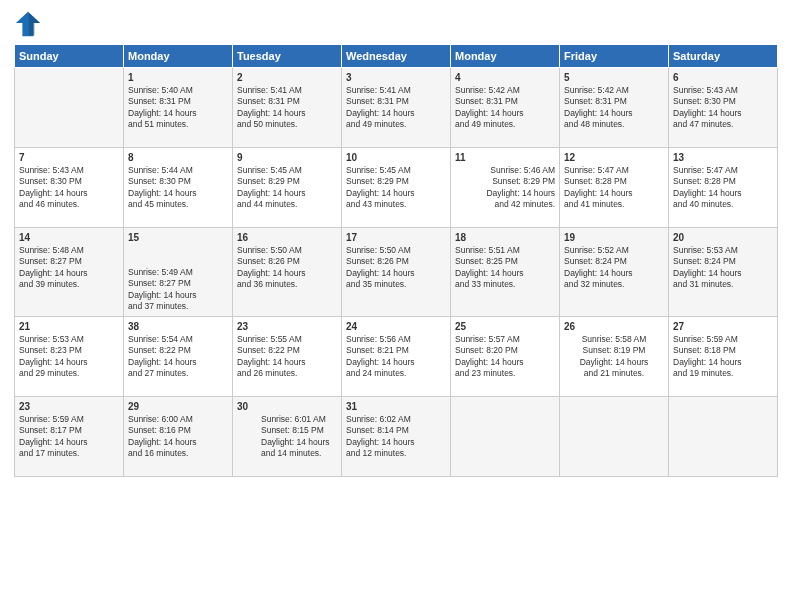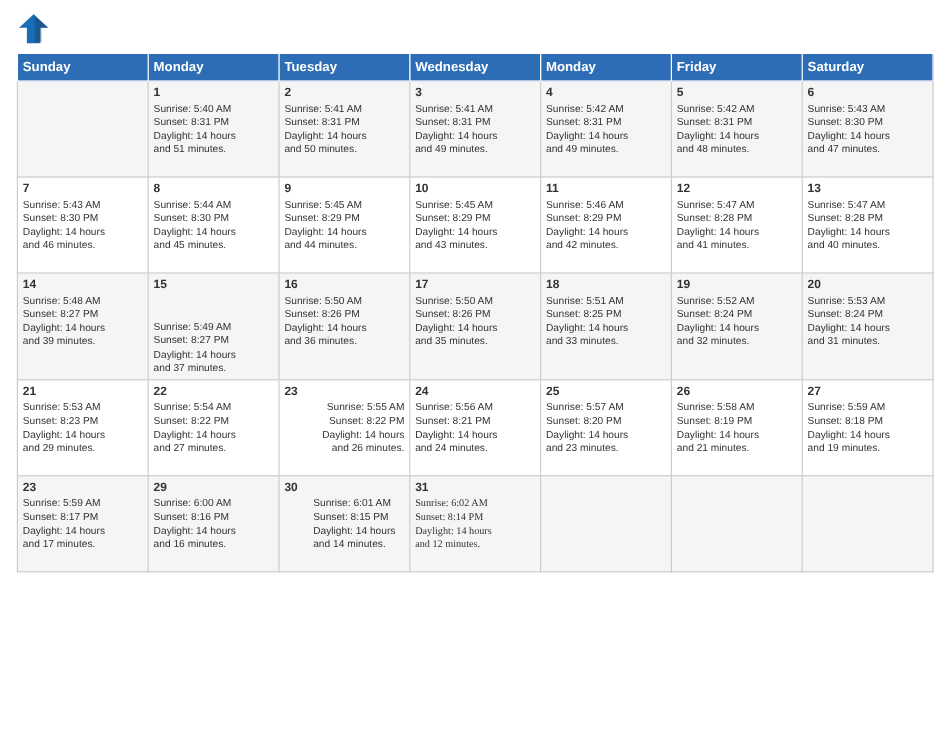--- a/index.html
+++ b/index.html
@@ -194,21 +194,21 @@
           </td>
           <td>
             <span class="day-num">10</span>
             <div class="cell-text" style="white-space: pre-line;">Sunrise: 5:45 AM
 Sunset: 8:29 PM
 Daylight: 14 hours
 and 43 minutes.</div>
           </td>
           <td>
             <span class="day-num">11</span>
-            <div class="cell-text" style="white-space: pre-line;">Sunrise: 5:46 AM
+            <div class="cell-text" style="white-space: pre-line; text-align: right;">Sunrise: 5:46 AM
 Sunset: 8:29 PM
 Daylight: 14 hours
 and 42 minutes.</div>
           </td>
           <td>
             <span class="day-num">12</span>
             <div class="cell-text" style="white-space: pre-line;">Sunrise: 5:47 AM
 Sunset: 8:28 PM
 Daylight: 14 hours
 and 41 minutes.</div>
@@ -274,50 +274,50 @@
         </tr>
         <tr>
           <td>
             <span class="day-num">21</span>
             <div class="cell-text" style="white-space: pre-line;">Sunrise: 5:53 AM
 Sunset: 8:23 PM
 Daylight: 14 hours
 and 29 minutes.</div>
           </td>
           <td>
-            <span class="day-num">22</span>
+            <span class="day-num">38</span>
             <div class="cell-text" style="white-space: pre-line;">Sunrise: 5:54 AM
 Sunset: 8:22 PM
 Daylight: 14 hours
 and 27 minutes.</div>
           </td>
           <td>
             <span class="day-num">23</span>
-            <div class="cell-text" style="white-space: pre-line; text-align: right;">Sunrise: 5:55 AM
+            <div class="cell-text" style="white-space: pre-line;">Sunrise: 5:55 AM
 Sunset: 8:22 PM
 Daylight: 14 hours
 and 26 minutes.</div>
           </td>
           <td>
             <span class="day-num">24</span>
             <div class="cell-text" style="white-space: pre-line;">Sunrise: 5:56 AM
 Sunset: 8:21 PM
 Daylight: 14 hours
 and 24 minutes.</div>
           </td>
           <td>
             <span class="day-num">25</span>
             <div class="cell-text" style="white-space: pre-line;">Sunrise: 5:57 AM
 Sunset: 8:20 PM
 Daylight: 14 hours
 and 23 minutes.</div>
           </td>
           <td>
             <span class="day-num">26</span>
-            <div class="cell-text" style="white-space: pre-line;">Sunrise: 5:58 AM
+            <div class="cell-text" style="white-space: pre-line; text-align: center;">Sunrise: 5:58 AM
 Sunset: 8:19 PM
 Daylight: 14 hours
 and 21 minutes.</div>
           </td>
           <td>
             <span class="day-num">27</span>
             <div class="cell-text" style="white-space: pre-line;">Sunrise: 5:59 AM
 Sunset: 8:18 PM
 Daylight: 14 hours
 and 19 minutes.</div>
@@ -340,21 +340,21 @@
           </td>
           <td>
             <span class="day-num">30</span>
             <div class="cell-text" style="white-space: pre-line; margin-left: 24px;">Sunrise: 6:01 AM
 Sunset: 8:15 PM
 Daylight: 14 hours
 and 14 minutes.</div>
           </td>
           <td>
             <span class="day-num">31</span>
-            <div class="cell-text" style="white-space: pre-line; font-family: Liberation Serif, serif;">Sunrise: 6:02 AM
+            <div class="cell-text" style="white-space: pre-line;">Sunrise: 6:02 AM
 Sunset: 8:14 PM
 Daylight: 14 hours
 and 12 minutes.</div>
           </td>
           <td></td>
           <td></td>
           <td></td>
         </tr>
       </tbody>
   </table>

